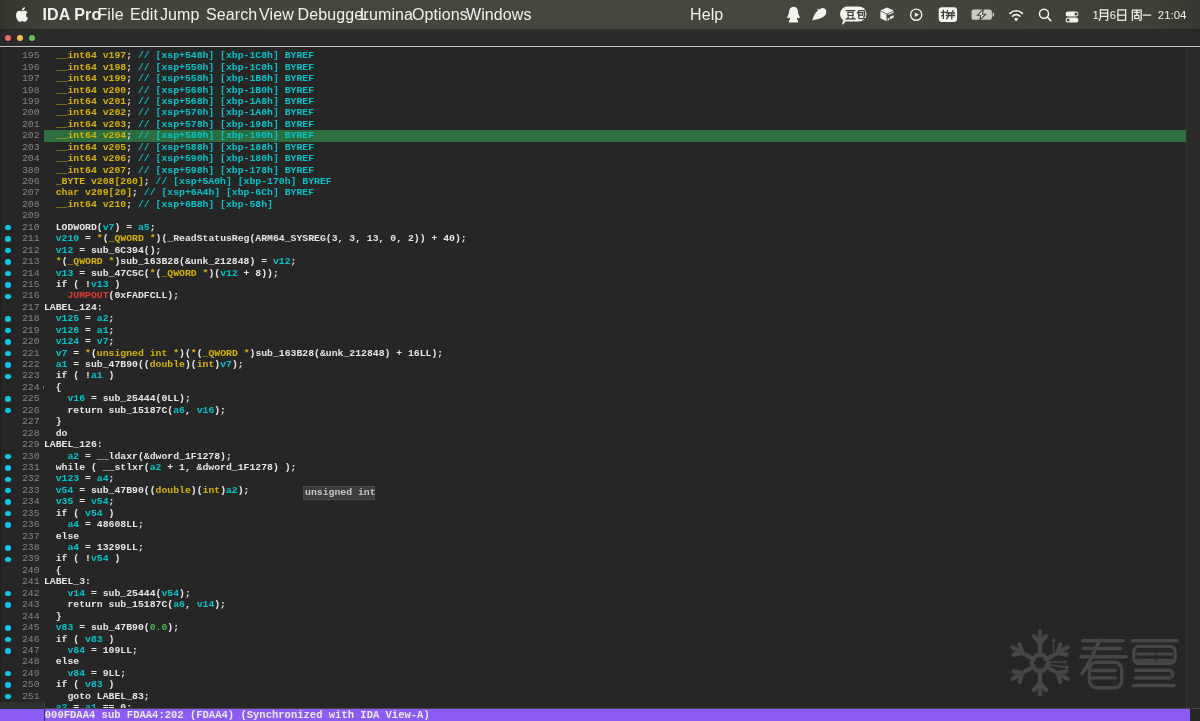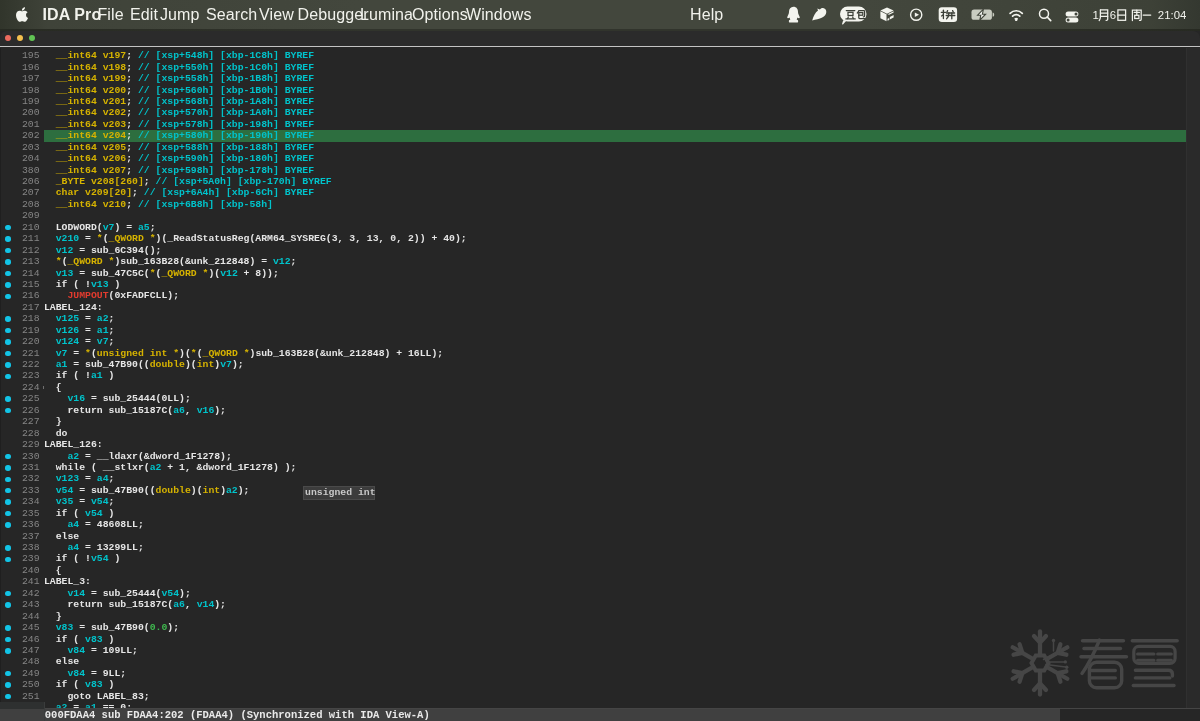--- a/index.html
+++ b/index.html
@@ -22,21 +22,21 @@
 .row .fold{position:absolute;left:42.6px;top:4.2px;width:1.8px;height:3.4px;background:#6f6f6f;}
 .row .code{position:absolute;left:44.0px;top:0;}
 .row b{font-weight:700;font-style:normal;}
 b.w{color:#e6e6e6;} b.c{color:#00c3cb;} b.y{color:#d6b300;} b.r{color:#e23b2e;} b.g{color:#3fb94f;}
 #scrollsep{position:absolute;left:1186px;top:47.5px;width:14px;height:660.2px;background:#2a2a2a;border-left:1px solid #303030;}
 
 #tooltip{position:absolute;left:302.6px;top:485.8px;width:72px;height:13.8px;background:#3c3c3c;border:1px solid #4a4a4a;
  font-family:"Liberation Mono",monospace;font-size:9.79px;font-weight:700;color:#c9c9c9;line-height:11.6px;padding-left:1.5px;white-space:pre;}
 
 #blpanel{position:absolute;left:0;top:701.8px;width:44.6px;height:19.2px;background:#2e3030;}
-#statusbar{position:absolute;left:0;top:708.6px;width:1060px;height:12.4px;background:#404040;}
+#statusbar{position:absolute;left:0;top:708.6px;width:1190px;height:12.4px;background:#8b5cf6;}
 #stattop{position:absolute;left:44.6px;top:707.8px;width:1155.4px;height:1px;background:#454545;}
 #statvert{position:absolute;left:44.1px;top:702px;width:1px;height:19px;background:#3a3c3c;}
 #statusbar .txt{position:absolute;left:44.8px;top:0.2px;font-family:"Liberation Mono",monospace;font-size:10.53px;font-weight:700;color:#eaeaea;line-height:12.4px;white-space:pre;}
 
 #wm{position:absolute;left:1004px;top:625px;}
 </style></head><body>
 <div id="stage">
 <div id="menubar">
  <svg style="position:absolute;left:15.6px;top:6.6px" width="12" height="15" viewBox="0 0 814 1000">
         <path fill="#f3f4ee" d="M788 341c-6 4-109 62-109 190 0 148 130 200 134 201-1 3-21 71-69 141-43 61-88 122-156 122s-86-40-165-40c-77 0-104 41-167 41s-107-57-157-126C41 787 0 660 0 539c0-194 126-297 250-297 66 0 121 43 162 43 39 0 100-46 175-46 28 0 130 3 201 102zM553 169c33-39 56-93 56-147 0-8-1-15-2-22-53 2-117 36-155 80-30 34-58 88-58 143 0 8 1 17 2 20 3 1 9 2 14 2 48 0 109-32 143-76z"></path>

